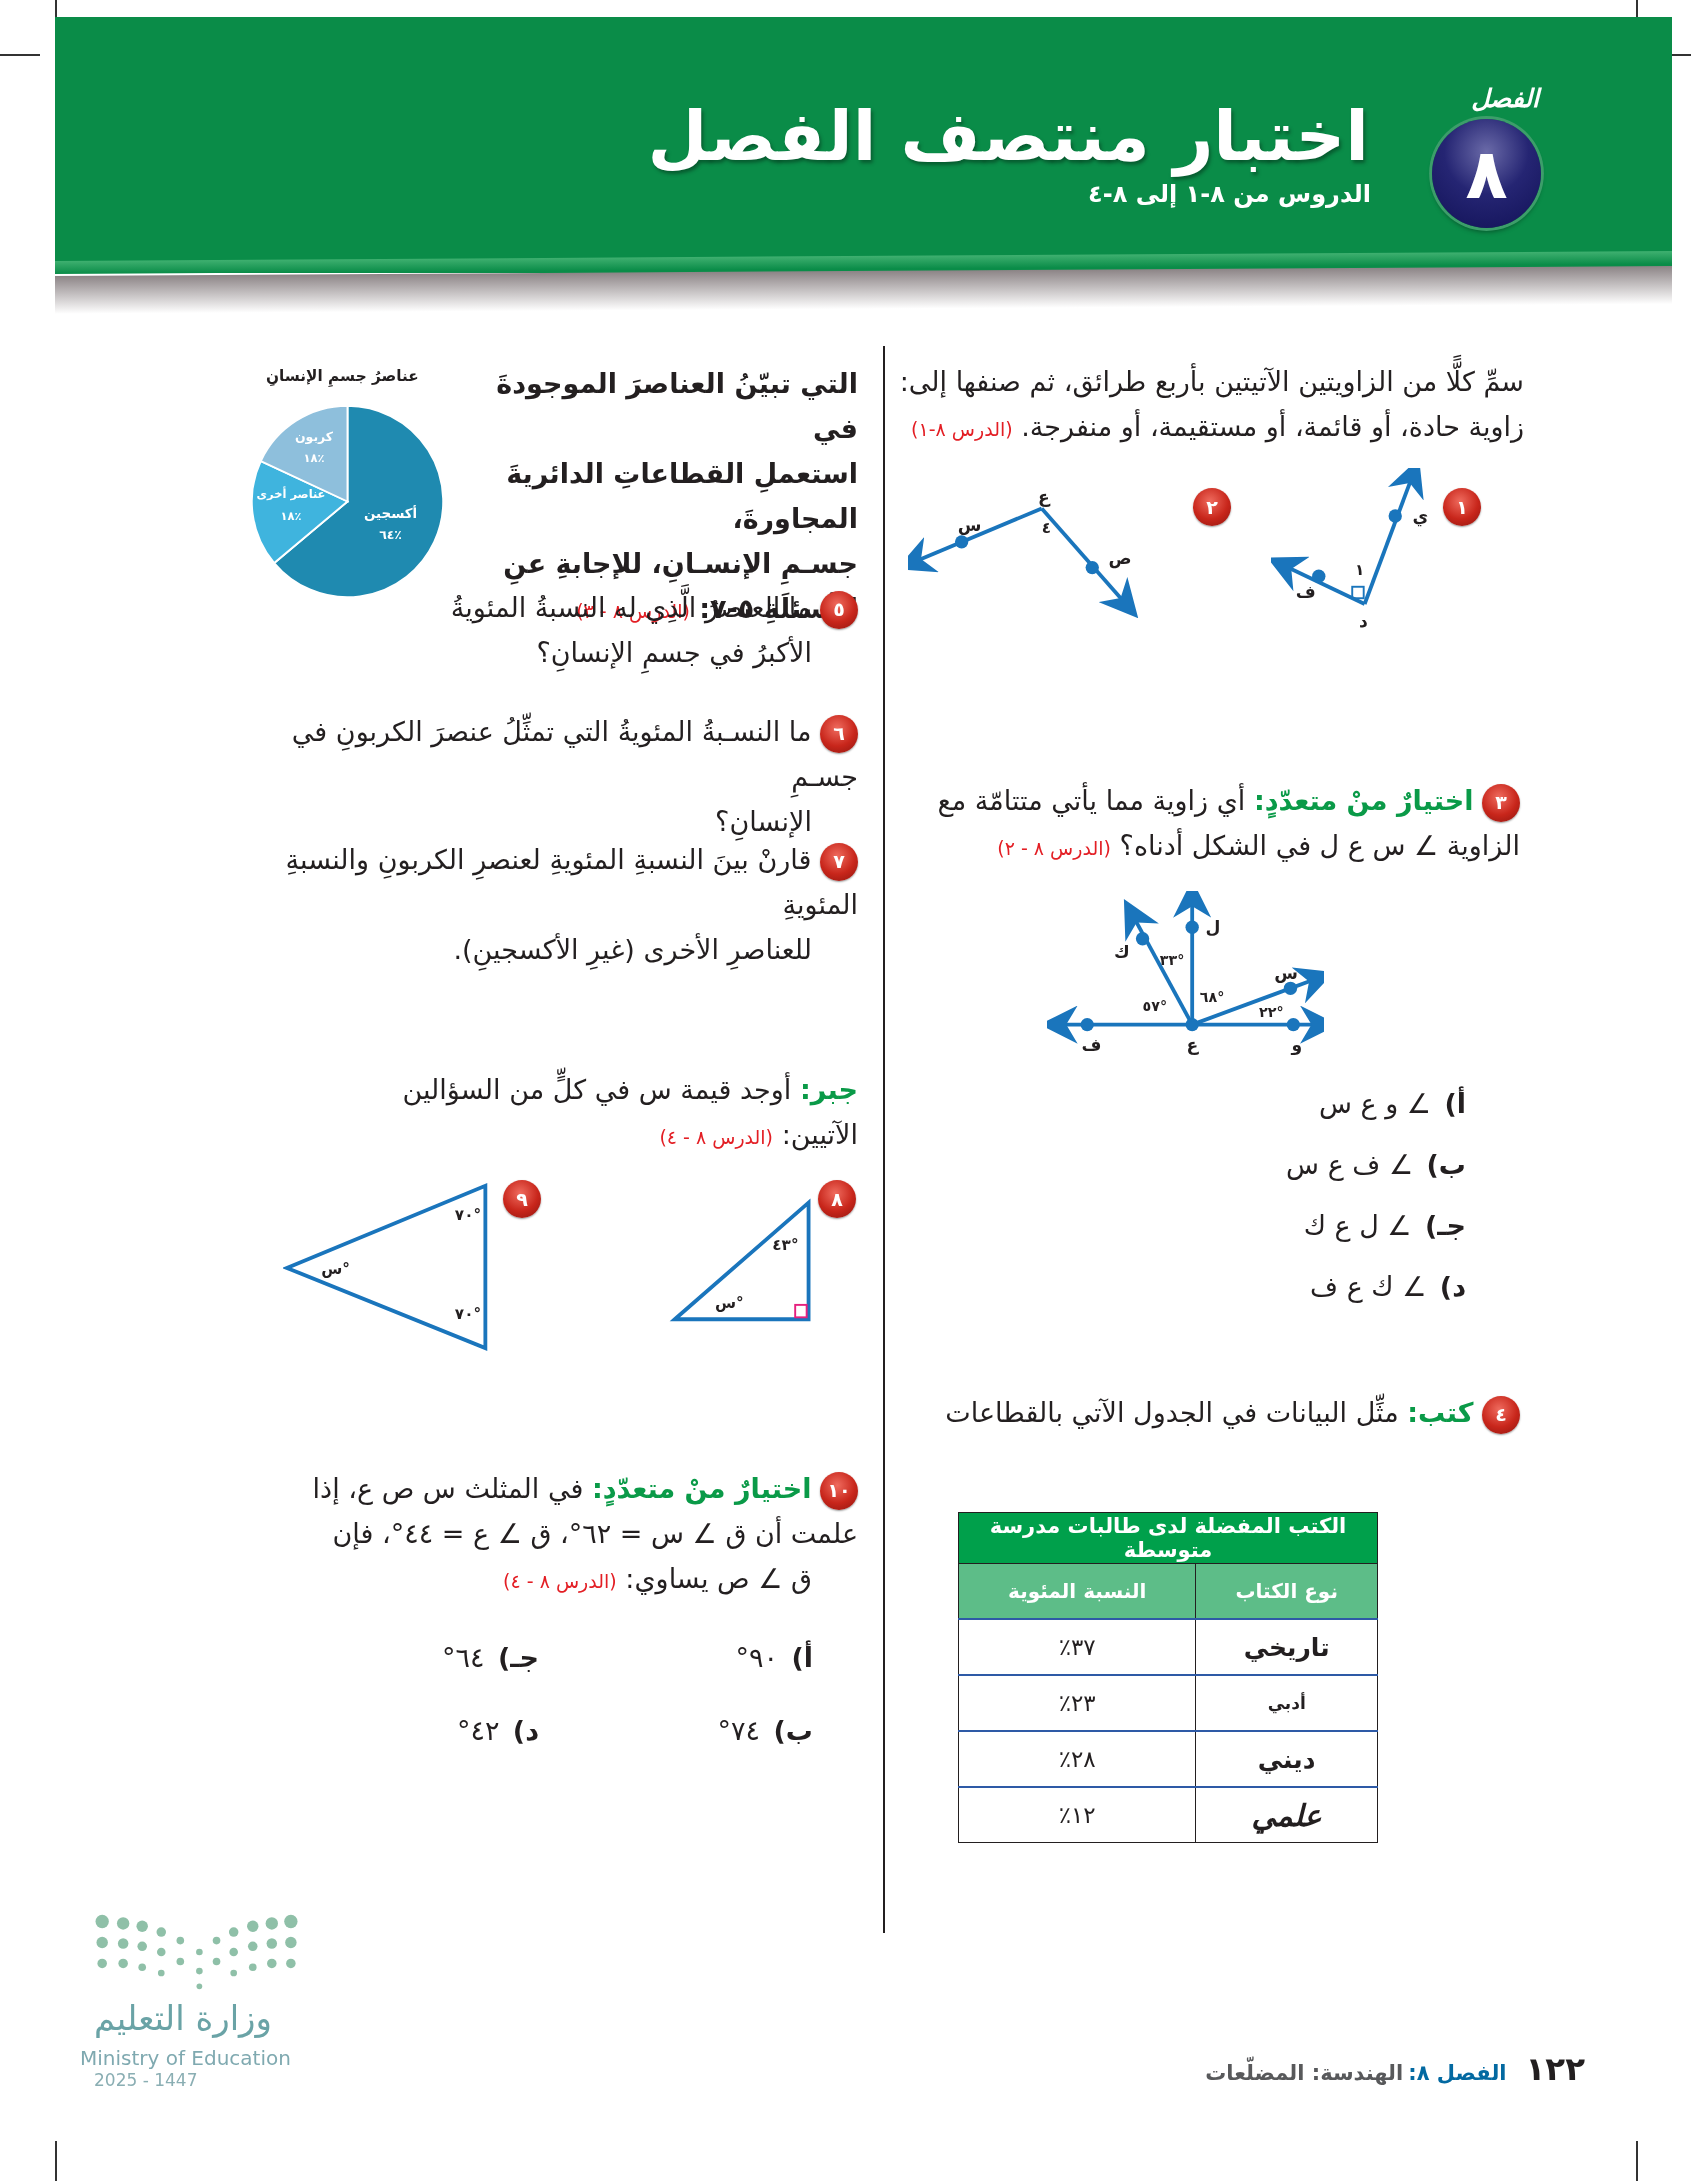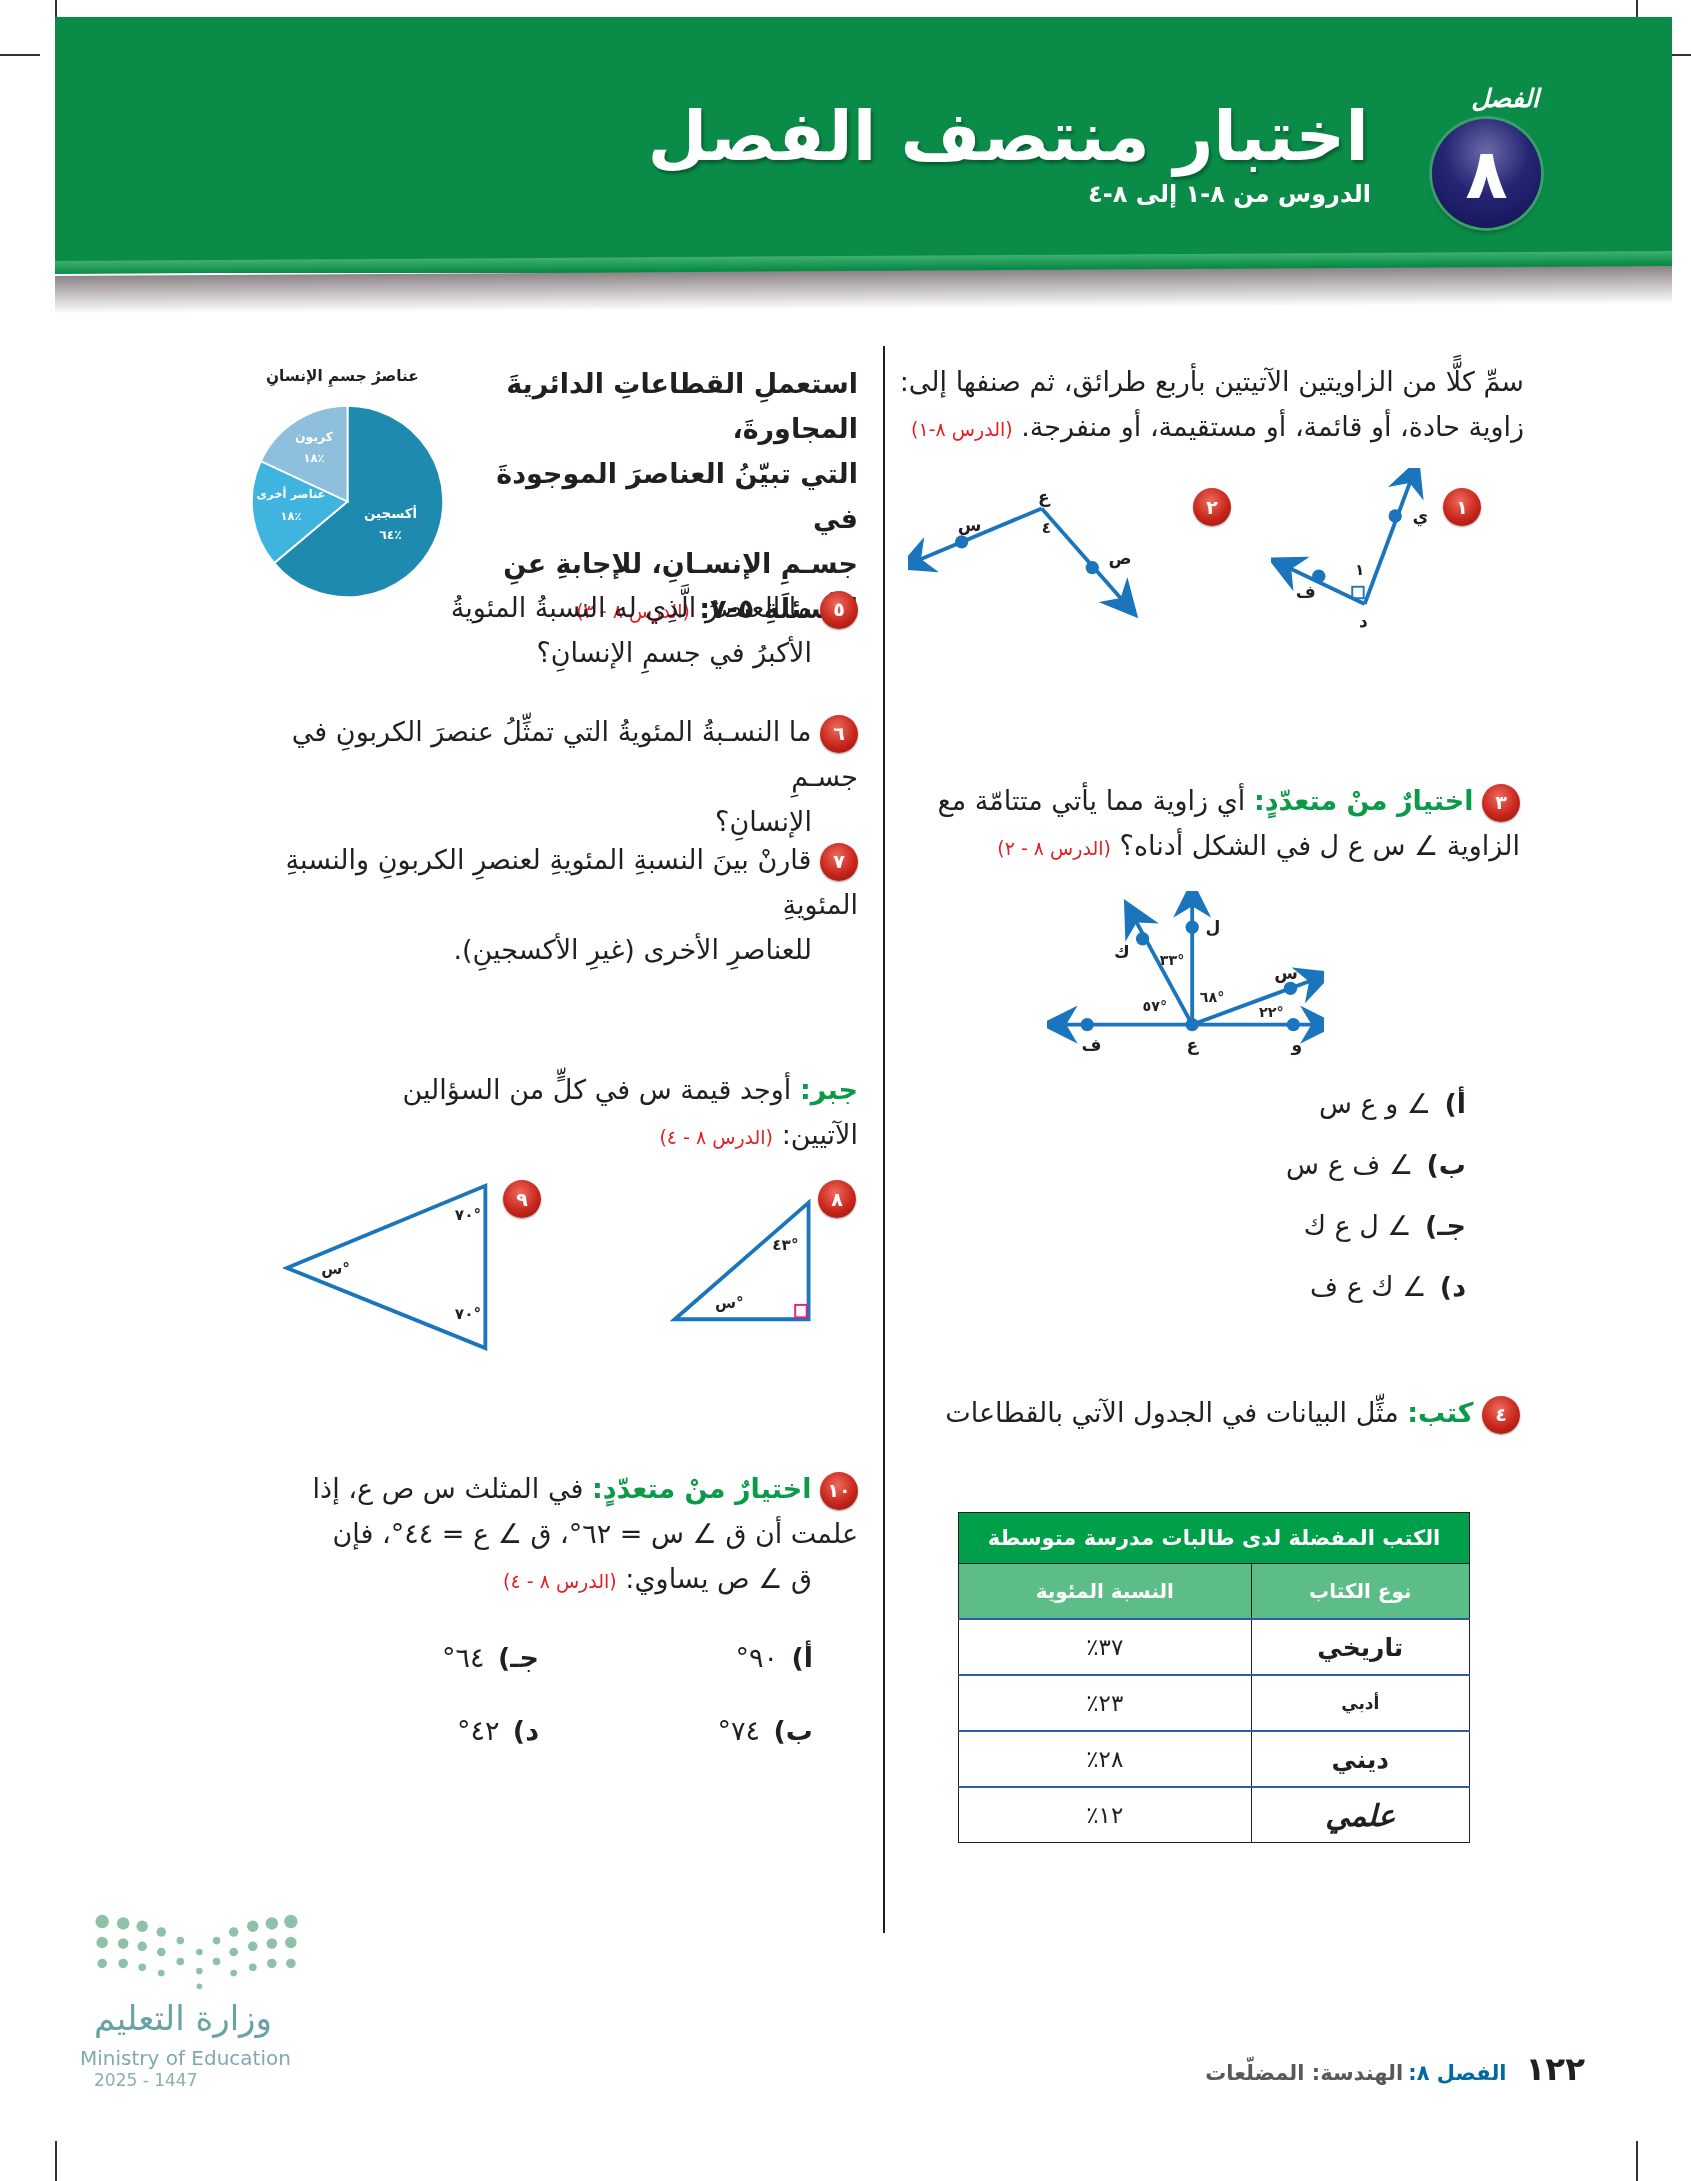--- a/index.html
+++ b/index.html
@@ -135,21 +135,21 @@
   <div class="choice" style="height:61px;"><b>د)</b><span>∠ ك ع ف</span></div>
 </div>
 
 <div class="abs q-text" style="right:172px;top:1390px;width:650px;">
   <div>
     <span class="num-badge">٤</span>
     <span class="green-lbl">كتب:</span>
     <span>مثِّل البيانات في الجدول الآتي بالقطاعات</span>
   </div>
 </div>
-<table class="books abs" style="left:958px;top:1512px;width:512px;">
+<table class="books abs" style="left:958px;top:1512px;width:420px;">
   <tbody>
       <tr>
         <td colspan="2" class="tbl-title">الكتب المفضلة لدى طالبات مدرسة متوسطة</td>
       </tr>
   <tr>
     <th class="tbl-head">نوع الكتاب</th>
     <th class="tbl-head">النسبة المئوية</th>
   </tr>
   <tr class="row">
     <td style="font-weight:bold;font-size:25px;">تاريخي</td>
@@ -178,22 +178,22 @@
   <path d="M105,105 L14.4,62.7 A100,100 0 0,1 105,5 Z" fill="#8ebfdc" stroke="#fff" stroke-width="2"></path>
   <text x="150" y="122" font-size="14" font-weight="bold" fill="#fff" text-anchor="middle">أكسجين</text>
   <text x="150" y="144" font-size="13" font-weight="bold" fill="#fff" text-anchor="middle">٦٤٪</text>
   <text x="46" y="101" font-size="12" font-weight="bold" fill="#fff" text-anchor="middle">عناصر أخرى</text>
   <text x="46" y="124" font-size="12" font-weight="bold" fill="#fff" text-anchor="middle">١٨٪</text>
   <text x="70" y="42" font-size="13" font-weight="bold" fill="#fff" text-anchor="middle">كربون</text>
   <text x="70" y="64" font-size="12" font-weight="bold" fill="#fff" text-anchor="middle">١٨٪</text>
 </svg>
 
 <div class="abs q-text" style="right:834px;top:361px;width:401px;font-weight:bold;">
+  <div>التي تبيّنُ العناصرَ الموجودةَ في</div>
   <div>استعملِ القطاعاتِ الدائريةَ المجاورةَ،</div>
-  <div>التي تبيّنُ العناصرَ الموجودةَ في</div>
   <div>جسـمِ الإنسـانِ، للإجابةِ عنِ</div>
   <div><span>الأسئلَةِ ٥-٧:</span> <span class="ref" style="font-weight:normal;">(الدرس ٨ - ٣)</span></div>
 </div>
 
 <div class="abs q-text" style="right:834px;top:585px;width:612px;">
   <div><span class="num-badge">٥</span> <span>ما العنصرُ الَّذِي له النسبةُ المئويةُ</span></div>
   <div style="margin-right:46px;">الأكبرُ في جسمِ الإنسانِ؟</div>
 </div>
 
 <div class="abs q-text" style="right:834px;top:709px;width:612px;">

